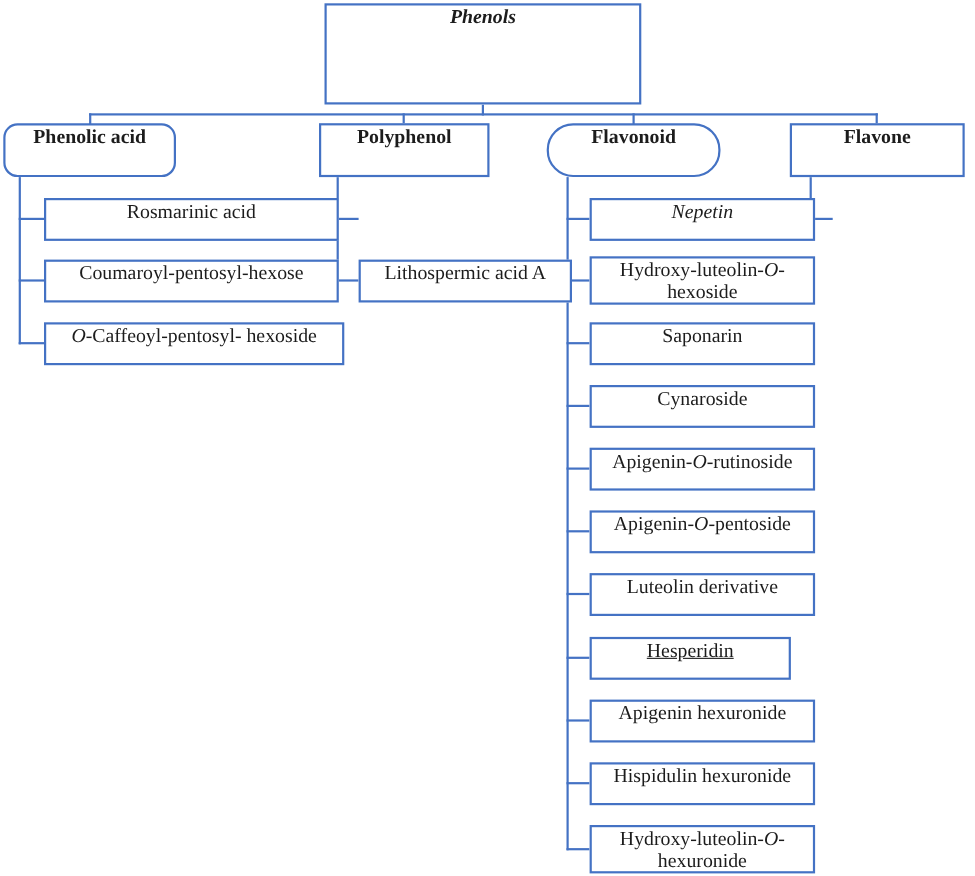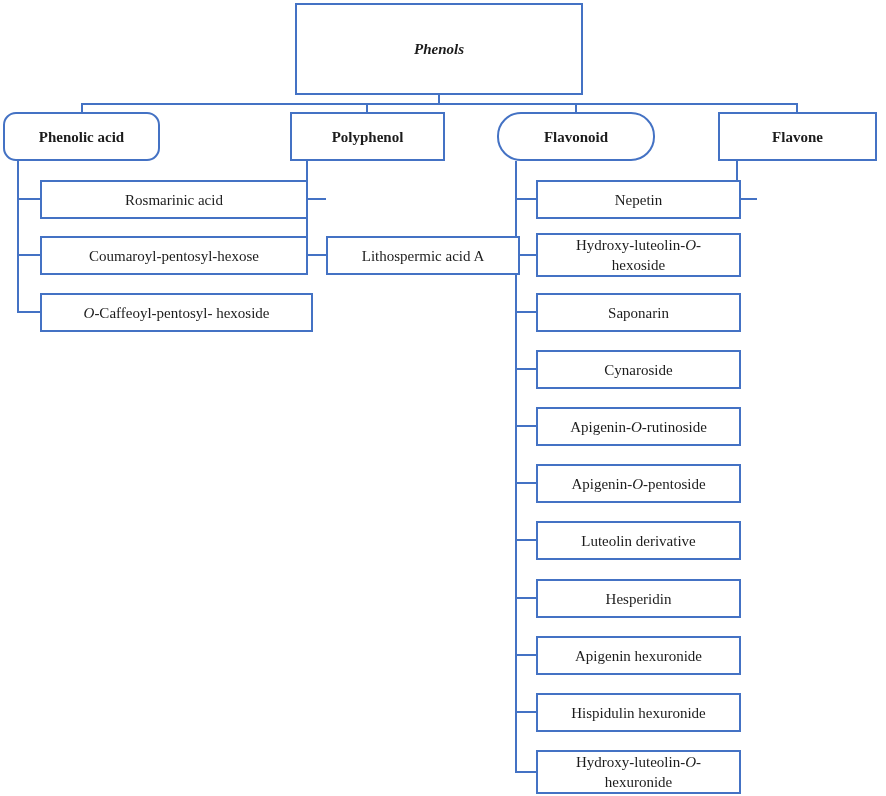--- a/index.html
+++ b/index.html
@@ -15,24 +15,23 @@
     font-family: "Liberation Serif", "DejaVu Serif", serif;
     color: #1c1c1c;
     overflow: hidden;
   }
   .box {
     position: absolute;
     box-sizing: border-box;
     background: #ffffff;
     border: 2px solid #4472C4;
     display: flex;
-    align-items: center;
     justify-content: center;
     text-align: center;
-    font-size: 15px;
+    font-size: 18px;
     line-height: 20px;
   }
   .box .lbl {
     white-space: pre-line;
     padding: 0 4px;
   }
   .root-box .lbl {
     font-weight: bold;
     font-style: italic;
   }
@@ -105,21 +104,21 @@
     <span class="lbl">Coumaroyl-pentosyl-hexose</span>
   </div>
   <div class="box leaf" style="left:40px;top:293px;width:273px;height:39px;">
     <span class="lbl"><i>O</i>-Caffeoyl-pentosyl- hexoside</span>
   </div>
 
   <div class="box leaf" style="left:326px;top:236px;width:194px;height:39px;">
     <span class="lbl">Lithospermic acid A</span>
   </div>
 
-  <div class="box leaf" style="left:536px;top:180px;width:205px;height:39px;">
+  <div class="box leaf" style="left:536px;top:180px;width:205px;height:39px;font-style:italic;">
     <span class="lbl">Nepetin</span>
   </div>
   <div class="box leaf" style="left:536px;top:233px;width:205px;height:44px;">
     <span class="lbl">Hydroxy-luteolin-<i>O</i>-
 hexoside</span>
   </div>
   <div class="box leaf" style="left:536px;top:293px;width:205px;height:39px;">
     <span class="lbl">Saponarin</span>
   </div>
   <div class="box leaf" style="left:536px;top:350px;width:205px;height:39px;">
@@ -127,21 +126,21 @@
   </div>
   <div class="box leaf" style="left:536px;top:407px;width:205px;height:39px;">
     <span class="lbl">Apigenin-<i>O</i>-rutinoside</span>
   </div>
   <div class="box leaf" style="left:536px;top:464px;width:205px;height:39px;">
     <span class="lbl">Apigenin-<i>O</i>-pentoside</span>
   </div>
   <div class="box leaf" style="left:536px;top:521px;width:205px;height:39px;">
     <span class="lbl">Luteolin derivative</span>
   </div>
-  <div class="box leaf" style="left:536px;top:579px;width:205px;height:39px;">
+  <div class="box leaf" style="left:536px;top:579px;width:183px;height:39px;text-decoration:underline;">
     <span class="lbl">Hesperidin</span>
   </div>
   <div class="box leaf" style="left:536px;top:636px;width:205px;height:39px;">
     <span class="lbl">Apigenin hexuronide</span>
   </div>
   <div class="box leaf" style="left:536px;top:693px;width:205px;height:39px;">
     <span class="lbl">Hispidulin hexuronide</span>
   </div>
   <div class="box leaf" style="left:536px;top:750px;width:205px;height:44px;">
     <span class="lbl">Hydroxy-luteolin-<i>O</i>-

